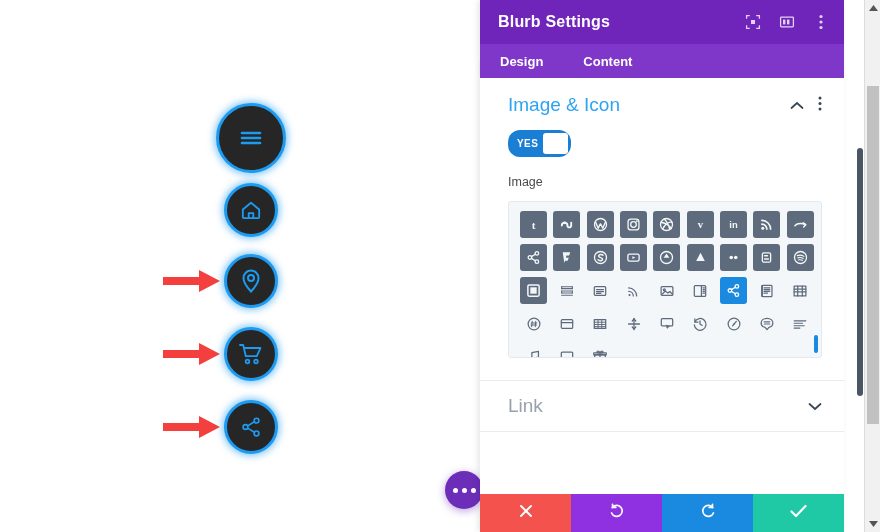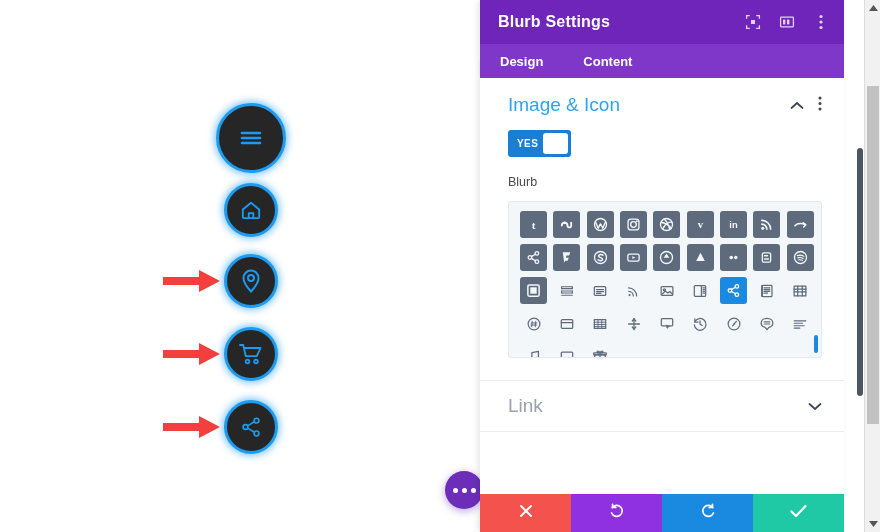--- a/index.html
+++ b/index.html
@@ -89,21 +89,21 @@
     font-size: 19px; color: #2ea3f2; font-weight: normal;
   }
   .section-head-actions { margin-left: auto; display: flex; align-items: center; gap: 14px; color:#3b4652; }
 
   .field-label {
     font-size: 12.5px; color: #4a4a4a; margin-bottom: 8px;
   }
 
   
   .toggle {
-    width: 63px; height: 27px; border-radius: 3px;
+    width: 63px; height: 27px; border-radius: 12px;
     background: #1a7fd4; display: flex; align-items: center; padding: 3px;
   }
   .toggle .yes {
     color: #ffffff; font-size: 10px; font-weight: bold; letter-spacing: .4px;
     padding: 0 5px 0 6px;
   }
   .toggle .knob { width: 28px; height: 21px; background:#fff; border-radius: 3px; }
 
   
   .icon-picker {
@@ -327,21 +327,21 @@
                 </svg>
               </span>
             </div>
           </div>
 
           <div class="toggle">
             <span class="yes">YES</span>
             <span class="knob"></span>
           </div>
 
-          <div class="field-label" style="margin-top:18px;">Blurb</div>
+          <div class="field-label" style="margin-top:18px;">Image</div>
 
           <div class="icon-picker">
             <div class="icon-grid" id="icon-grid">
                 <div class="icon-cell">
                   <div class="icon-chip filled">
                     <svg width="15" height="15" viewBox="0 0 16 16">
                       <text x="8" y="12.5" text-anchor="middle" font-size="12" font-family="Liberation Serif,serif" font-weight="bold" fill="currentColor">t</text>
                     </svg>
                   </div>
                 </div>

